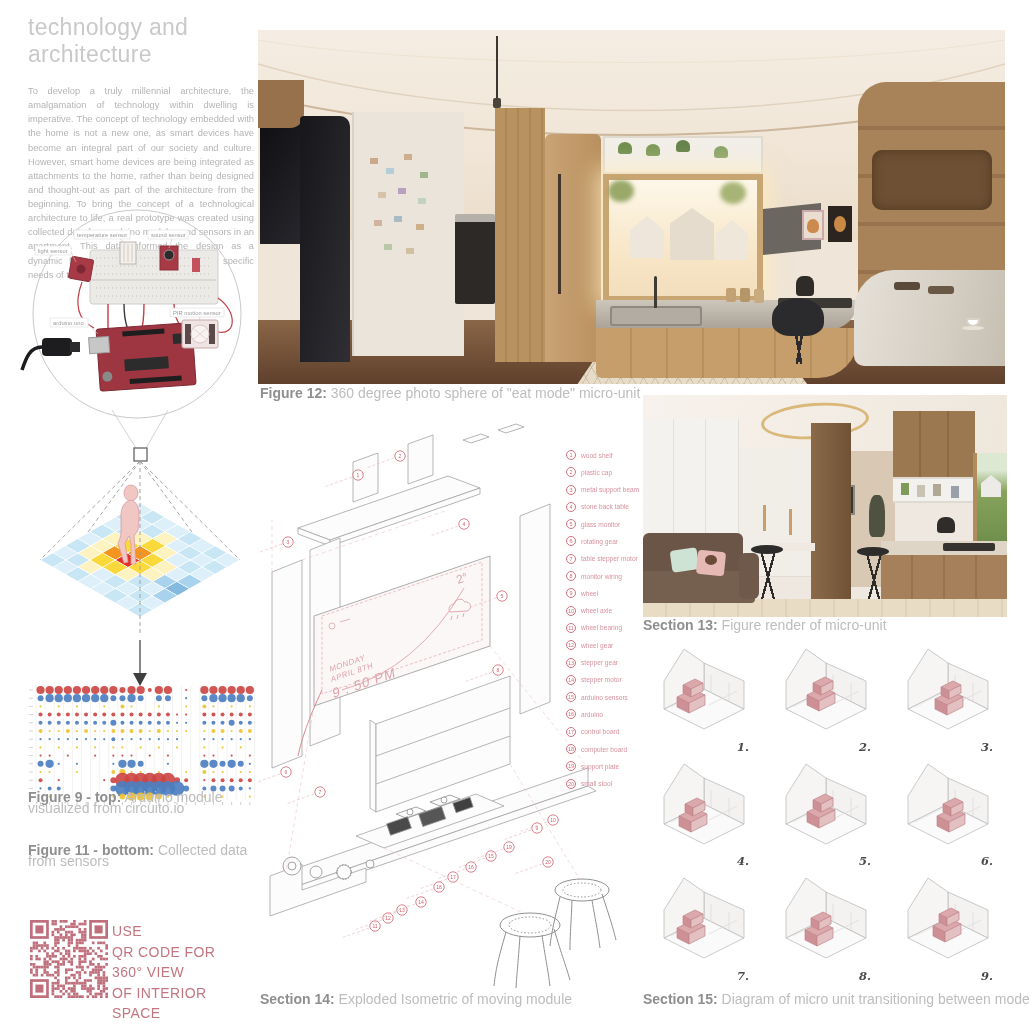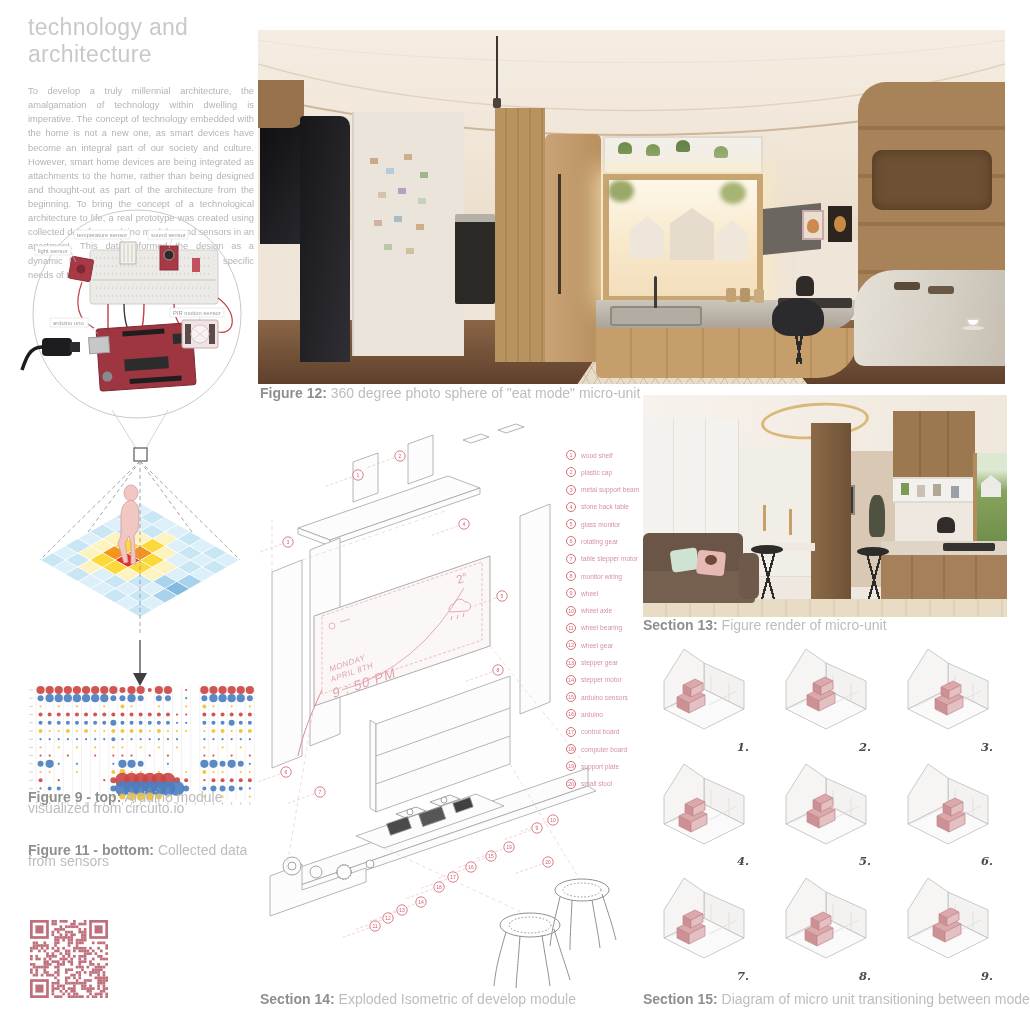--- a/index.html
+++ b/index.html
@@ -924,20 +924,27 @@
       <rect x="0" y="0" width="18.82758620689655" height="18.82758620689655" fill="#bf6f7b"></rect>
       <rect x="2.689655172413793" y="2.689655172413793" width="13.448275862068966" height="13.448275862068966" fill="#fff"></rect>
       <rect x="5.379310344827586" y="5.379310344827586" width="8.068965517241379" height="8.068965517241379" fill="#bf6f7b"></rect>
       <rect x="59.17241379310345" y="0" width="18.82758620689655" height="18.82758620689655" fill="#bf6f7b"></rect>
       <rect x="61.862068965517246" y="2.689655172413793" width="13.448275862068966" height="13.448275862068966" fill="#fff"></rect>
       <rect x="64.55172413793103" y="5.379310344827586" width="8.068965517241379" height="8.068965517241379" fill="#bf6f7b"></rect>
       <rect x="0" y="59.17241379310345" width="18.82758620689655" height="18.82758620689655" fill="#bf6f7b"></rect>
       <rect x="2.689655172413793" y="61.862068965517246" width="13.448275862068966" height="13.448275862068966" fill="#fff"></rect>
       <rect x="5.379310344827586" y="64.55172413793103" width="8.068965517241379" height="8.068965517241379" fill="#bf6f7b"></rect>
     </svg>
+  <div id="qr-text" class="ab" style="left:112px;top:921px;">
+    <div>USE</div>
+    <div>QR CODE FOR</div>
+    <div>360° VIEW</div>
+    <div>OF INTERIOR</div>
+    <div>SPACE</div>
+  </div>
 
   <svg id="exploded" class="ab" style="left:258px;top:420px;" width="390" height="575" viewBox="0 0 390 575">
     <g fill="#fdfcfc" stroke="#a3a3a3" stroke-width="0.8">
 
       <polygon points="40,108 190,56 222,68 72,120"></polygon>
       <polygon points="40,108 40,114 72,126 72,120"></polygon>
       <polygon points="222,68 222,74 72,126 72,120"></polygon>
       <polygon points="95,82 120,73 120,33 95,42"></polygon>
       <polygon points="150,64 175,55 175,15 150,24"></polygon>
       <polygon points="205,20 223,14 231,17 213,23"></polygon>
@@ -1161,21 +1168,21 @@
         <span class="lg-num">19</span>
         <span class="lg-lab">support plate</span>
       </div>
       <div class="lg-row">
         <span class="lg-num">20</span>
         <span class="lg-lab">small stool</span>
       </div>
     </div>
 
   <div class="cap ab" style="left:260px;top:994px;">
-    <b>Section 14:</b><span> Exploded Isometric of develop module</span>
+    <b>Section 14:</b><span> Exploded Isometric of moving module</span>
   </div>
 
   <div id="render13" class="ab">
     <div class="p" style="left:0;top:0;width:364px;height:74px;background:linear-gradient(100deg,#f7f2ec,#efe7dc);"></div>
     <div class="p" style="left:118px;top:8px;width:108px;height:36px;border:3px solid #d9b87a;border-radius:50%;transform:rotate(-4deg);box-sizing:border-box;"></div>
     <div class="p" style="left:0;top:24px;width:96px;height:192px;background:#f4f2ef;box-shadow:inset -1px 0 0 #e1ded8;"></div>
     <div class="p" style="left:30px;top:24px;width:1px;height:190px;background:#e4e1db;box-shadow:32px 0 0 #e4e1db;"></div>
     <div class="p" style="left:96px;top:52px;width:74px;height:130px;background:#f1ede7;box-shadow:inset 0 -1px 0 #e2ddd4;"></div>
     <div class="p" style="left:120px;top:110px;width:3px;height:26px;background:#c89e6a;box-shadow:26px 4px 0 #c89e6a;"></div>
     <div class="p" style="left:206px;top:56px;width:46px;height:136px;background:#d9c9b4;"></div>

